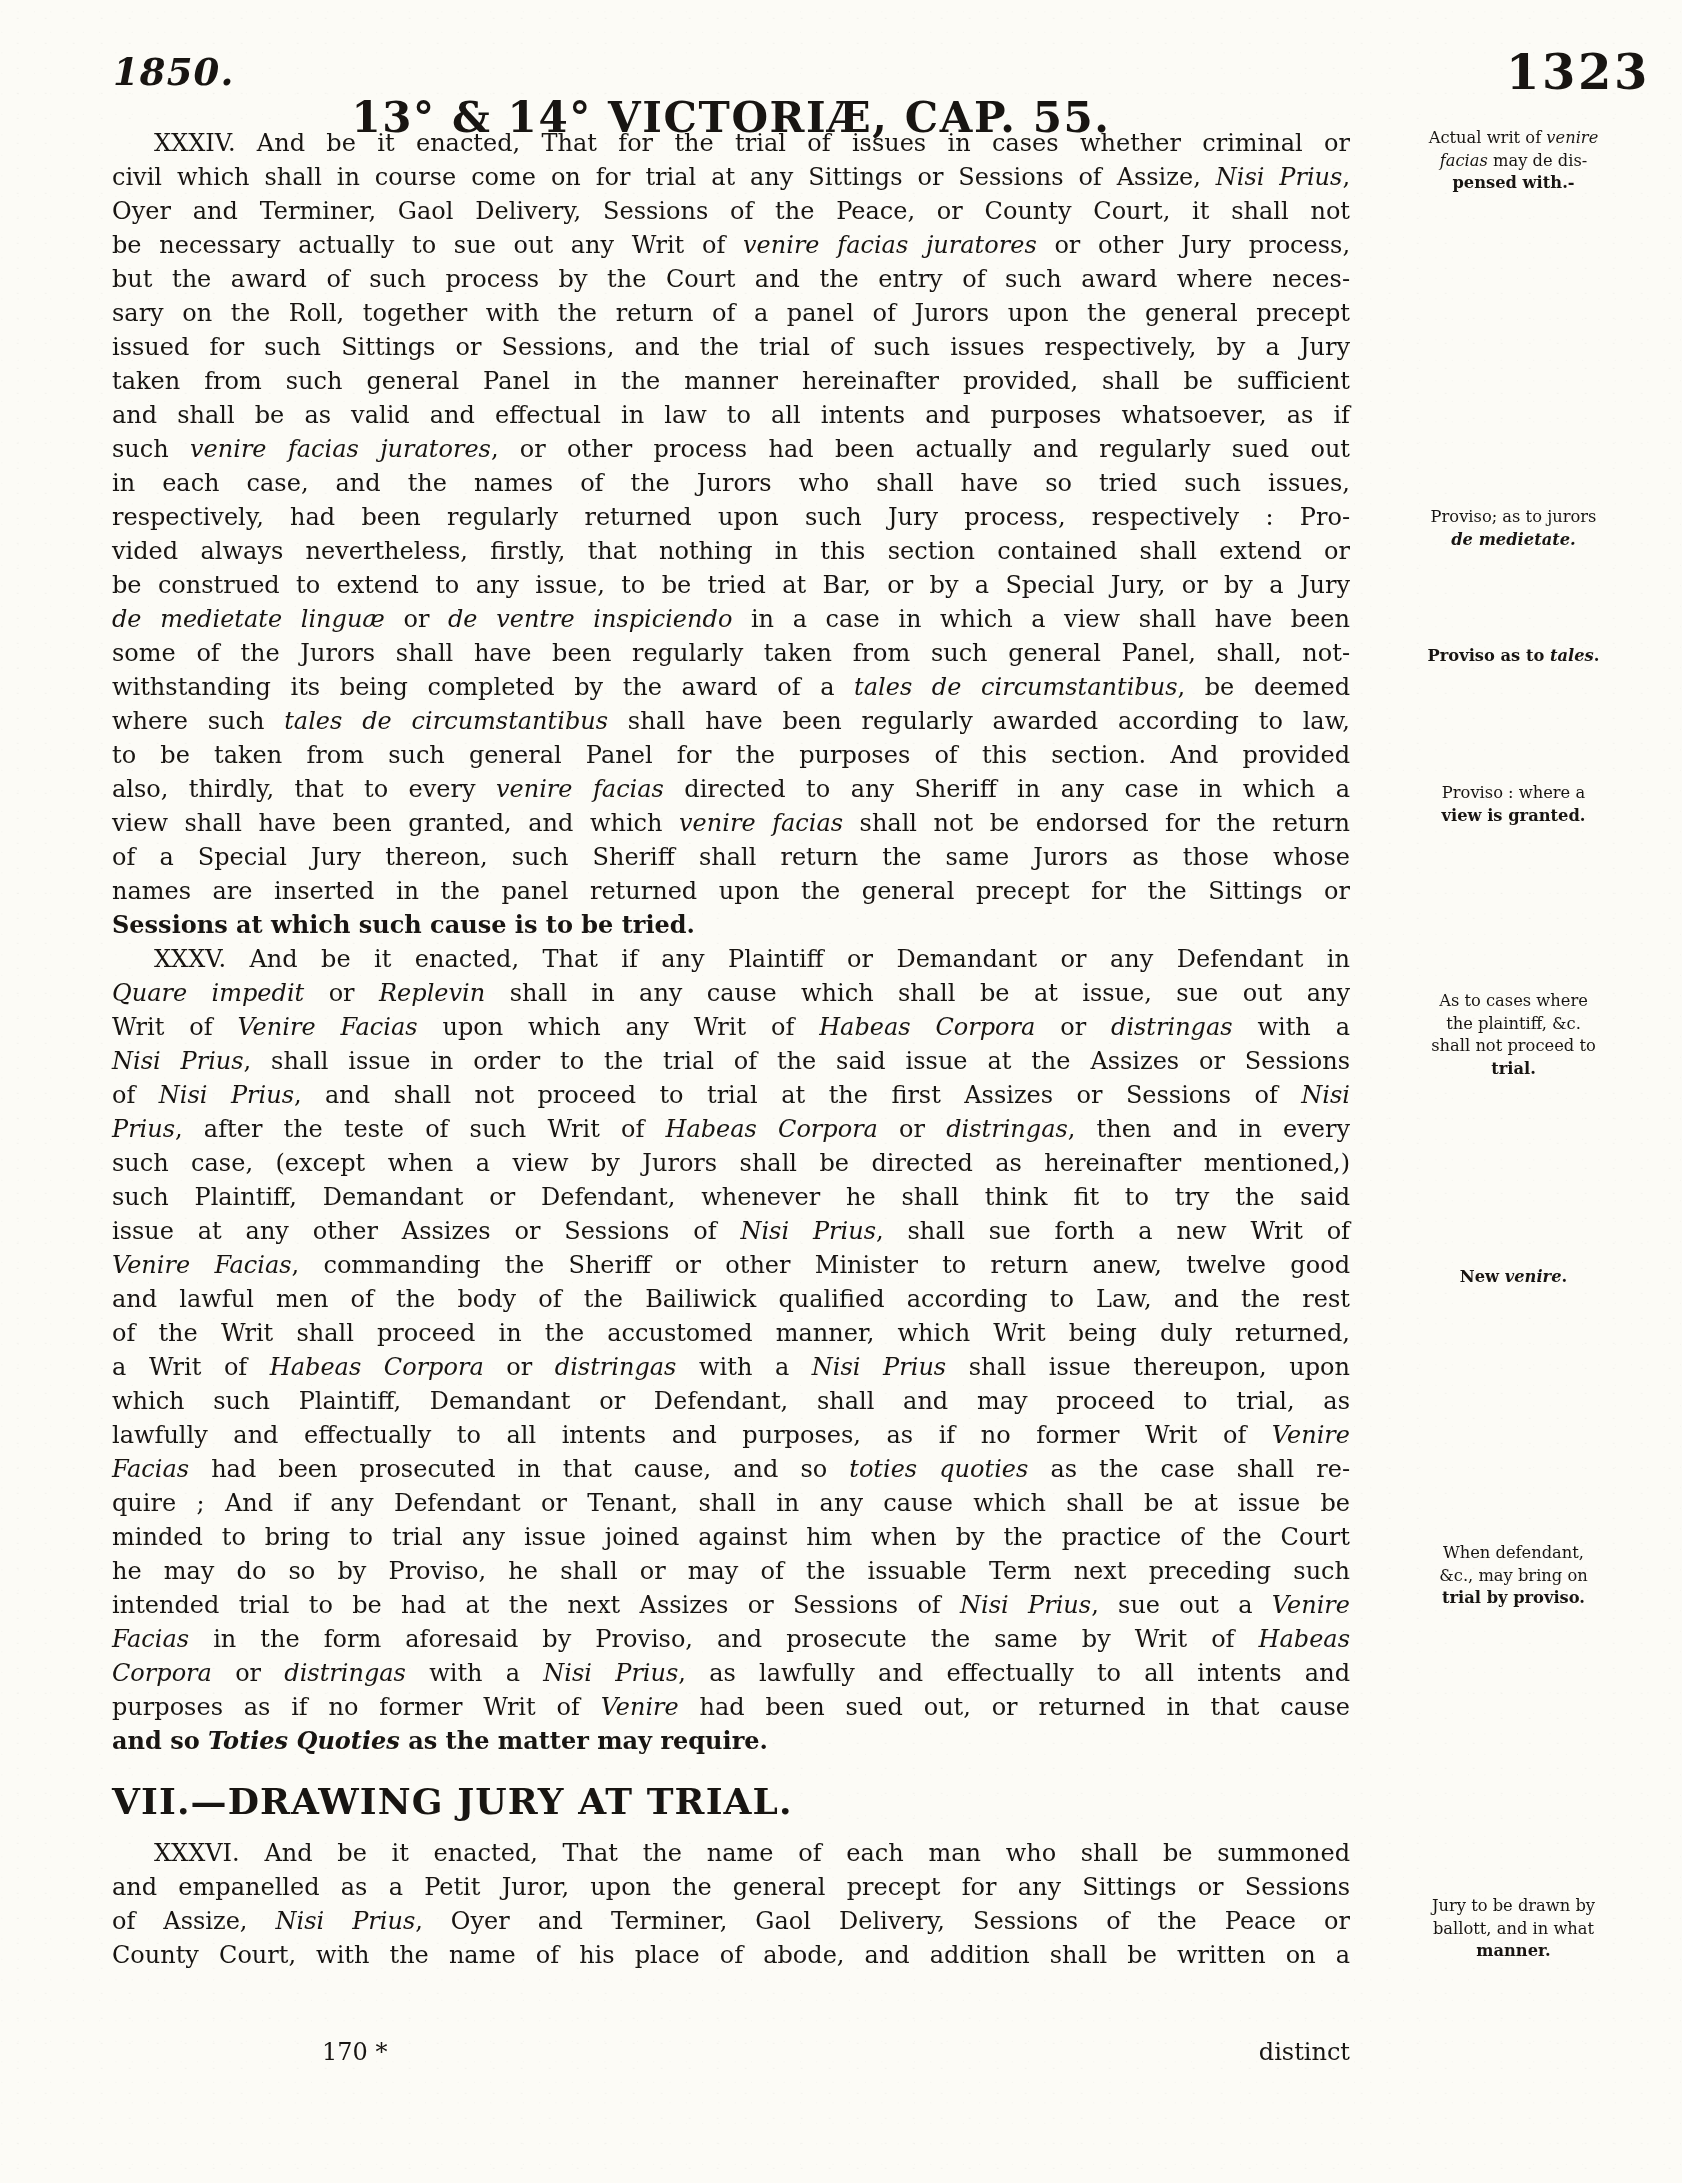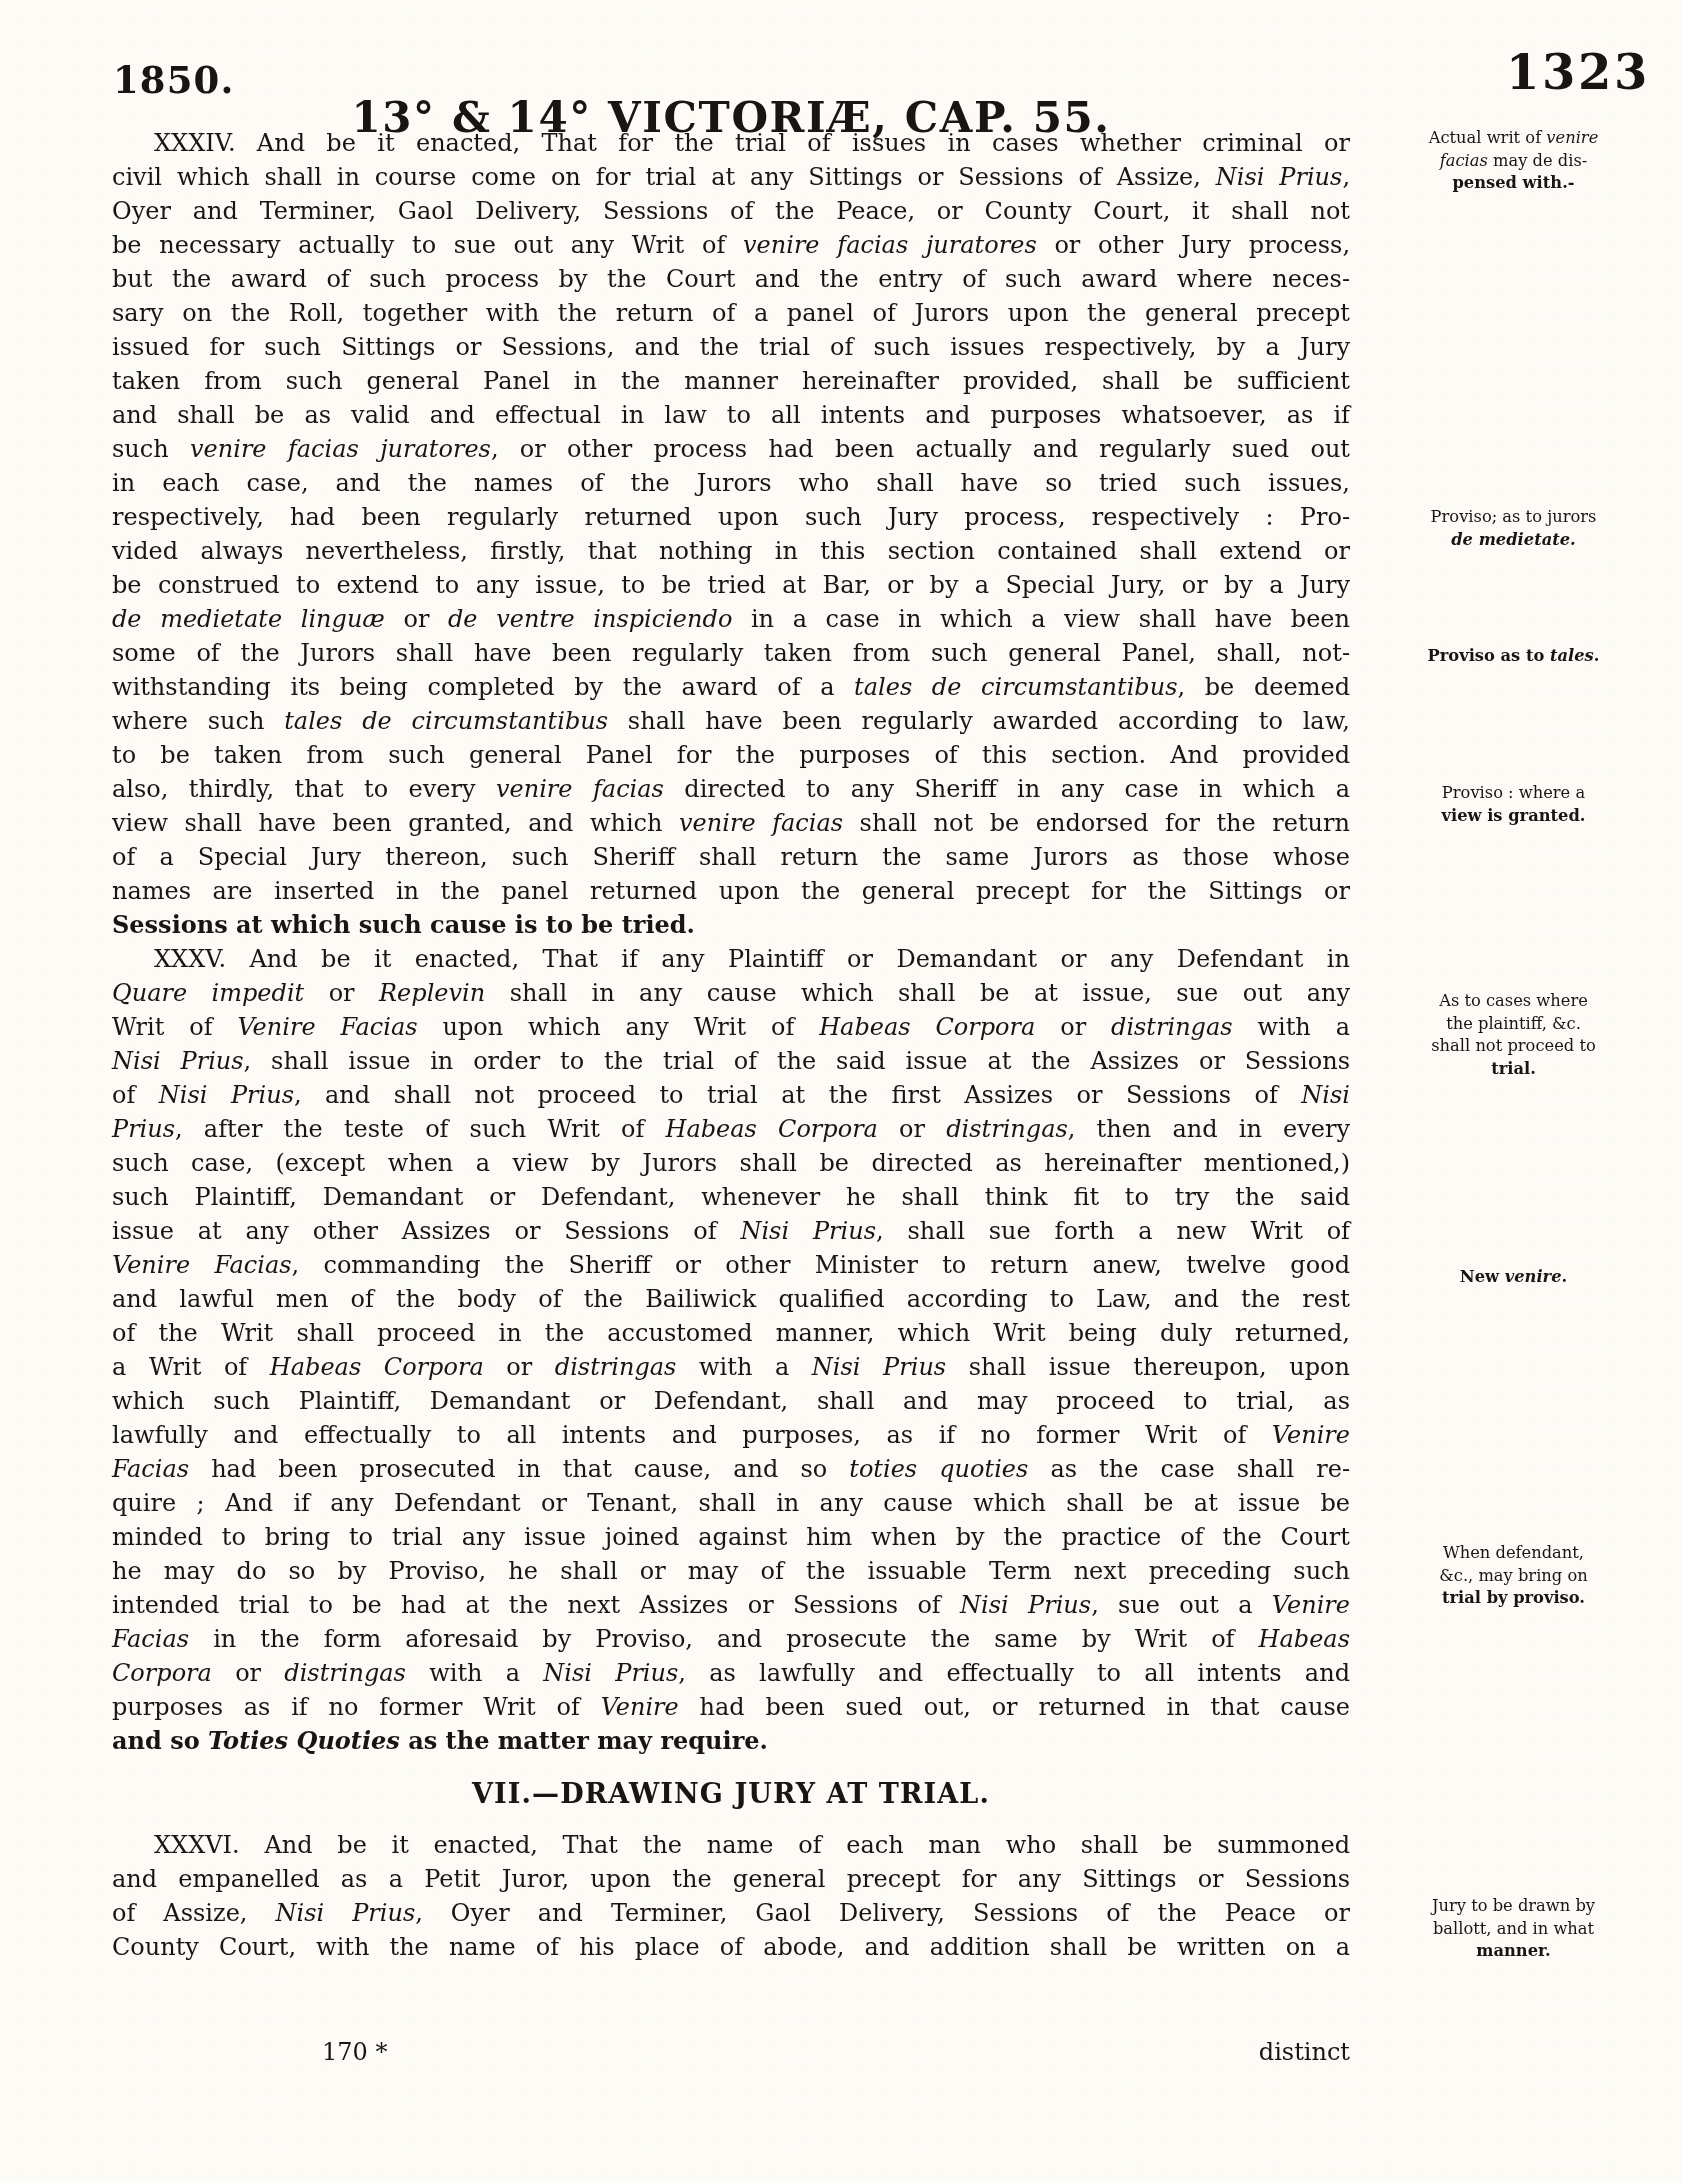--- a/index.html
+++ b/index.html
@@ -9,44 +9,44 @@
     background:#fcfbf6;
     background-image: radial-gradient(rgba(20,20,20,0.045) 0.6px, transparent 0.7px),
                       radial-gradient(rgba(20,20,20,0.03) 0.5px, transparent 0.6px);
     background-size: 28px 25px, 16.3px 20.5px;
     background-position: 3.7px 5.8px, 10px 1.6px;
     color:#181512;
     font-family:"DejaVu Serif","Liberation Serif",serif;
     overflow:hidden;
   }
   .header-year {
-    position:absolute; left:113px; top:58px;
-    font-size:37px; font-weight:bold; letter-spacing:1.1px;
+    position:absolute; left:113px; top:50px;
+    font-size:37px; font-weight:bold; letter-spacing:1.1px;font-style:italic;
   }
   .header-title {
     position:absolute; left:112px; top:49px; width:1238px;
     text-align:center; font-size:42px; font-weight:bold; letter-spacing:1.6px;
     white-space:nowrap;
     margin-top:44px;
   }
   .header-page {
     position:absolute; right:33px; top:44px;
     font-size:48px; font-weight:bold; letter-spacing:2.6px;
   }
   .body-col {
     position:absolute; left:112px; top:126px; width:1238px;
     font-size:24px; line-height:34px;
   }
   .line { text-align:justify; text-align-last:justify; }
   .line.last { text-align-last:left;font-weight:bold; }
   .line.indent { text-indent:42px; }
   .it { font-style:italic; }
   .part-heading {
-    text-align:center; font-weight:bold; font-size:27px;
-    letter-spacing:1.1px; line-height:33px; margin:19px 0 18px 0;
+    font-weight:bold; font-size:36px;
+    letter-spacing:1.1px; line-height:33px; margin:27px 0 18px 0;
   }
   .mnote {
     position:absolute; left:1369px; width:289px;
     font-size:16.3px; line-height:22.6px;
   }
   .mnote .line { text-align:center; text-align-last:auto; }
   .sig {
     position:absolute; left:322px; top:2038px; font-size:24px;
   }
   .catch {

